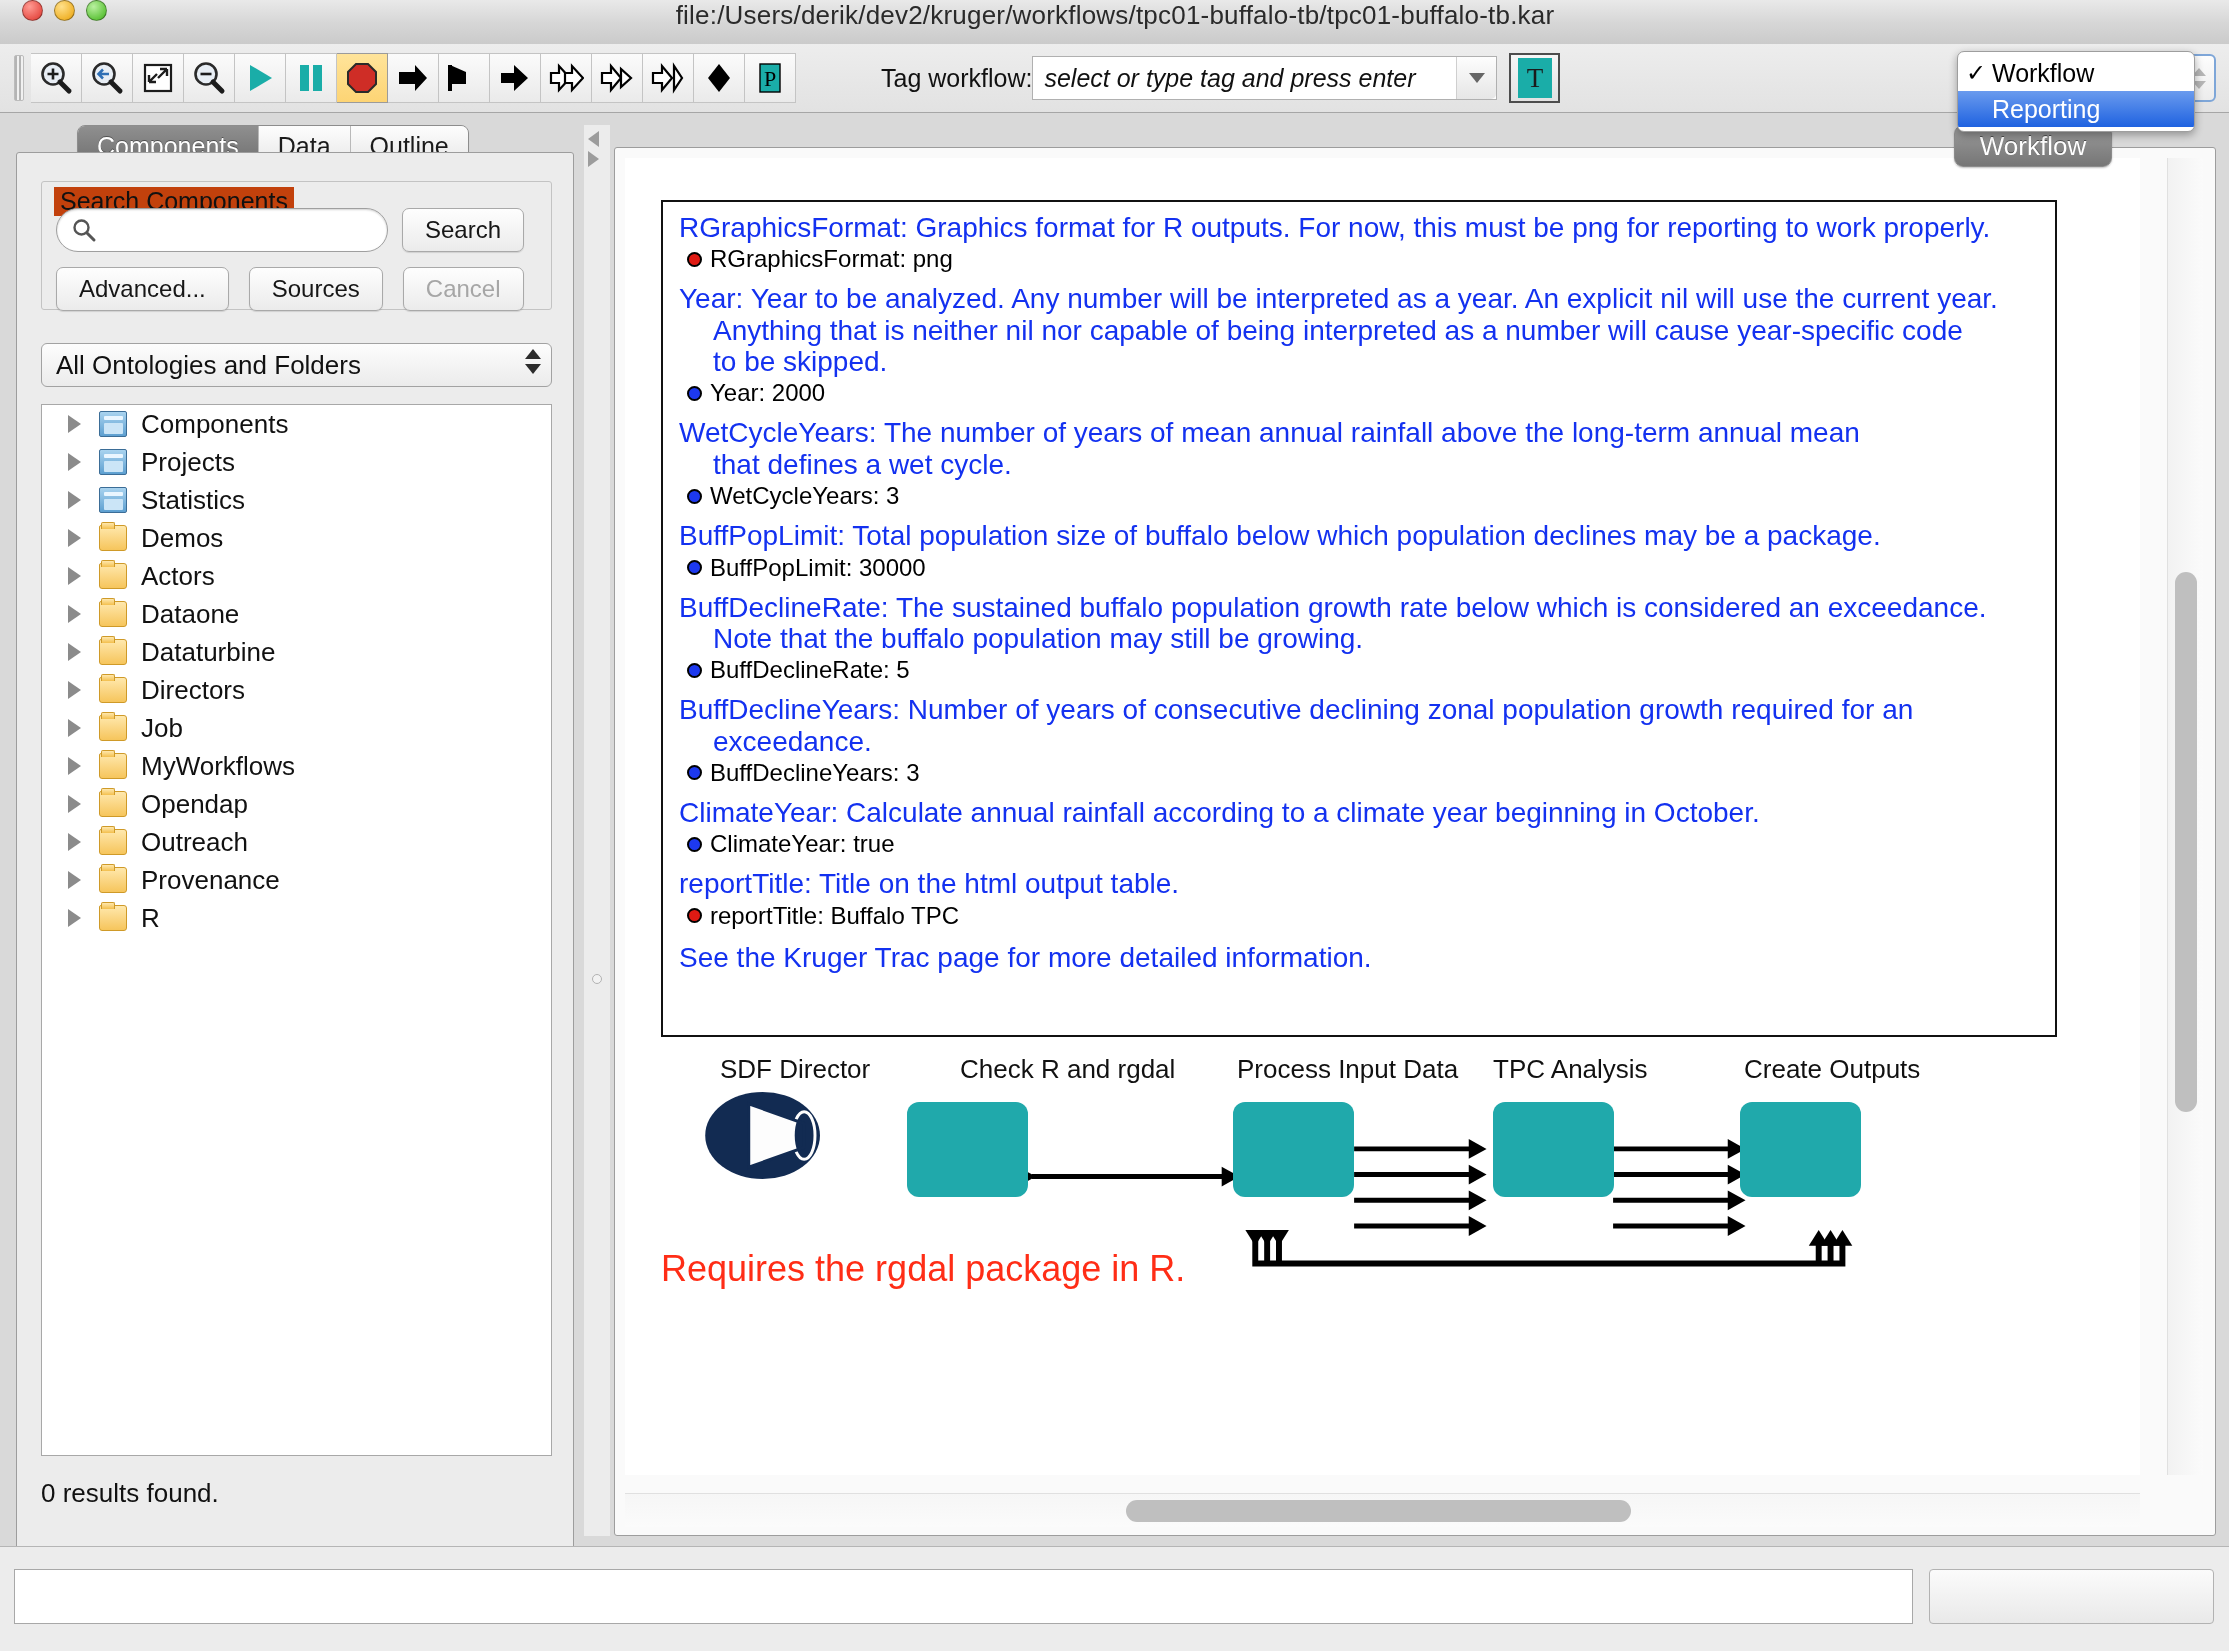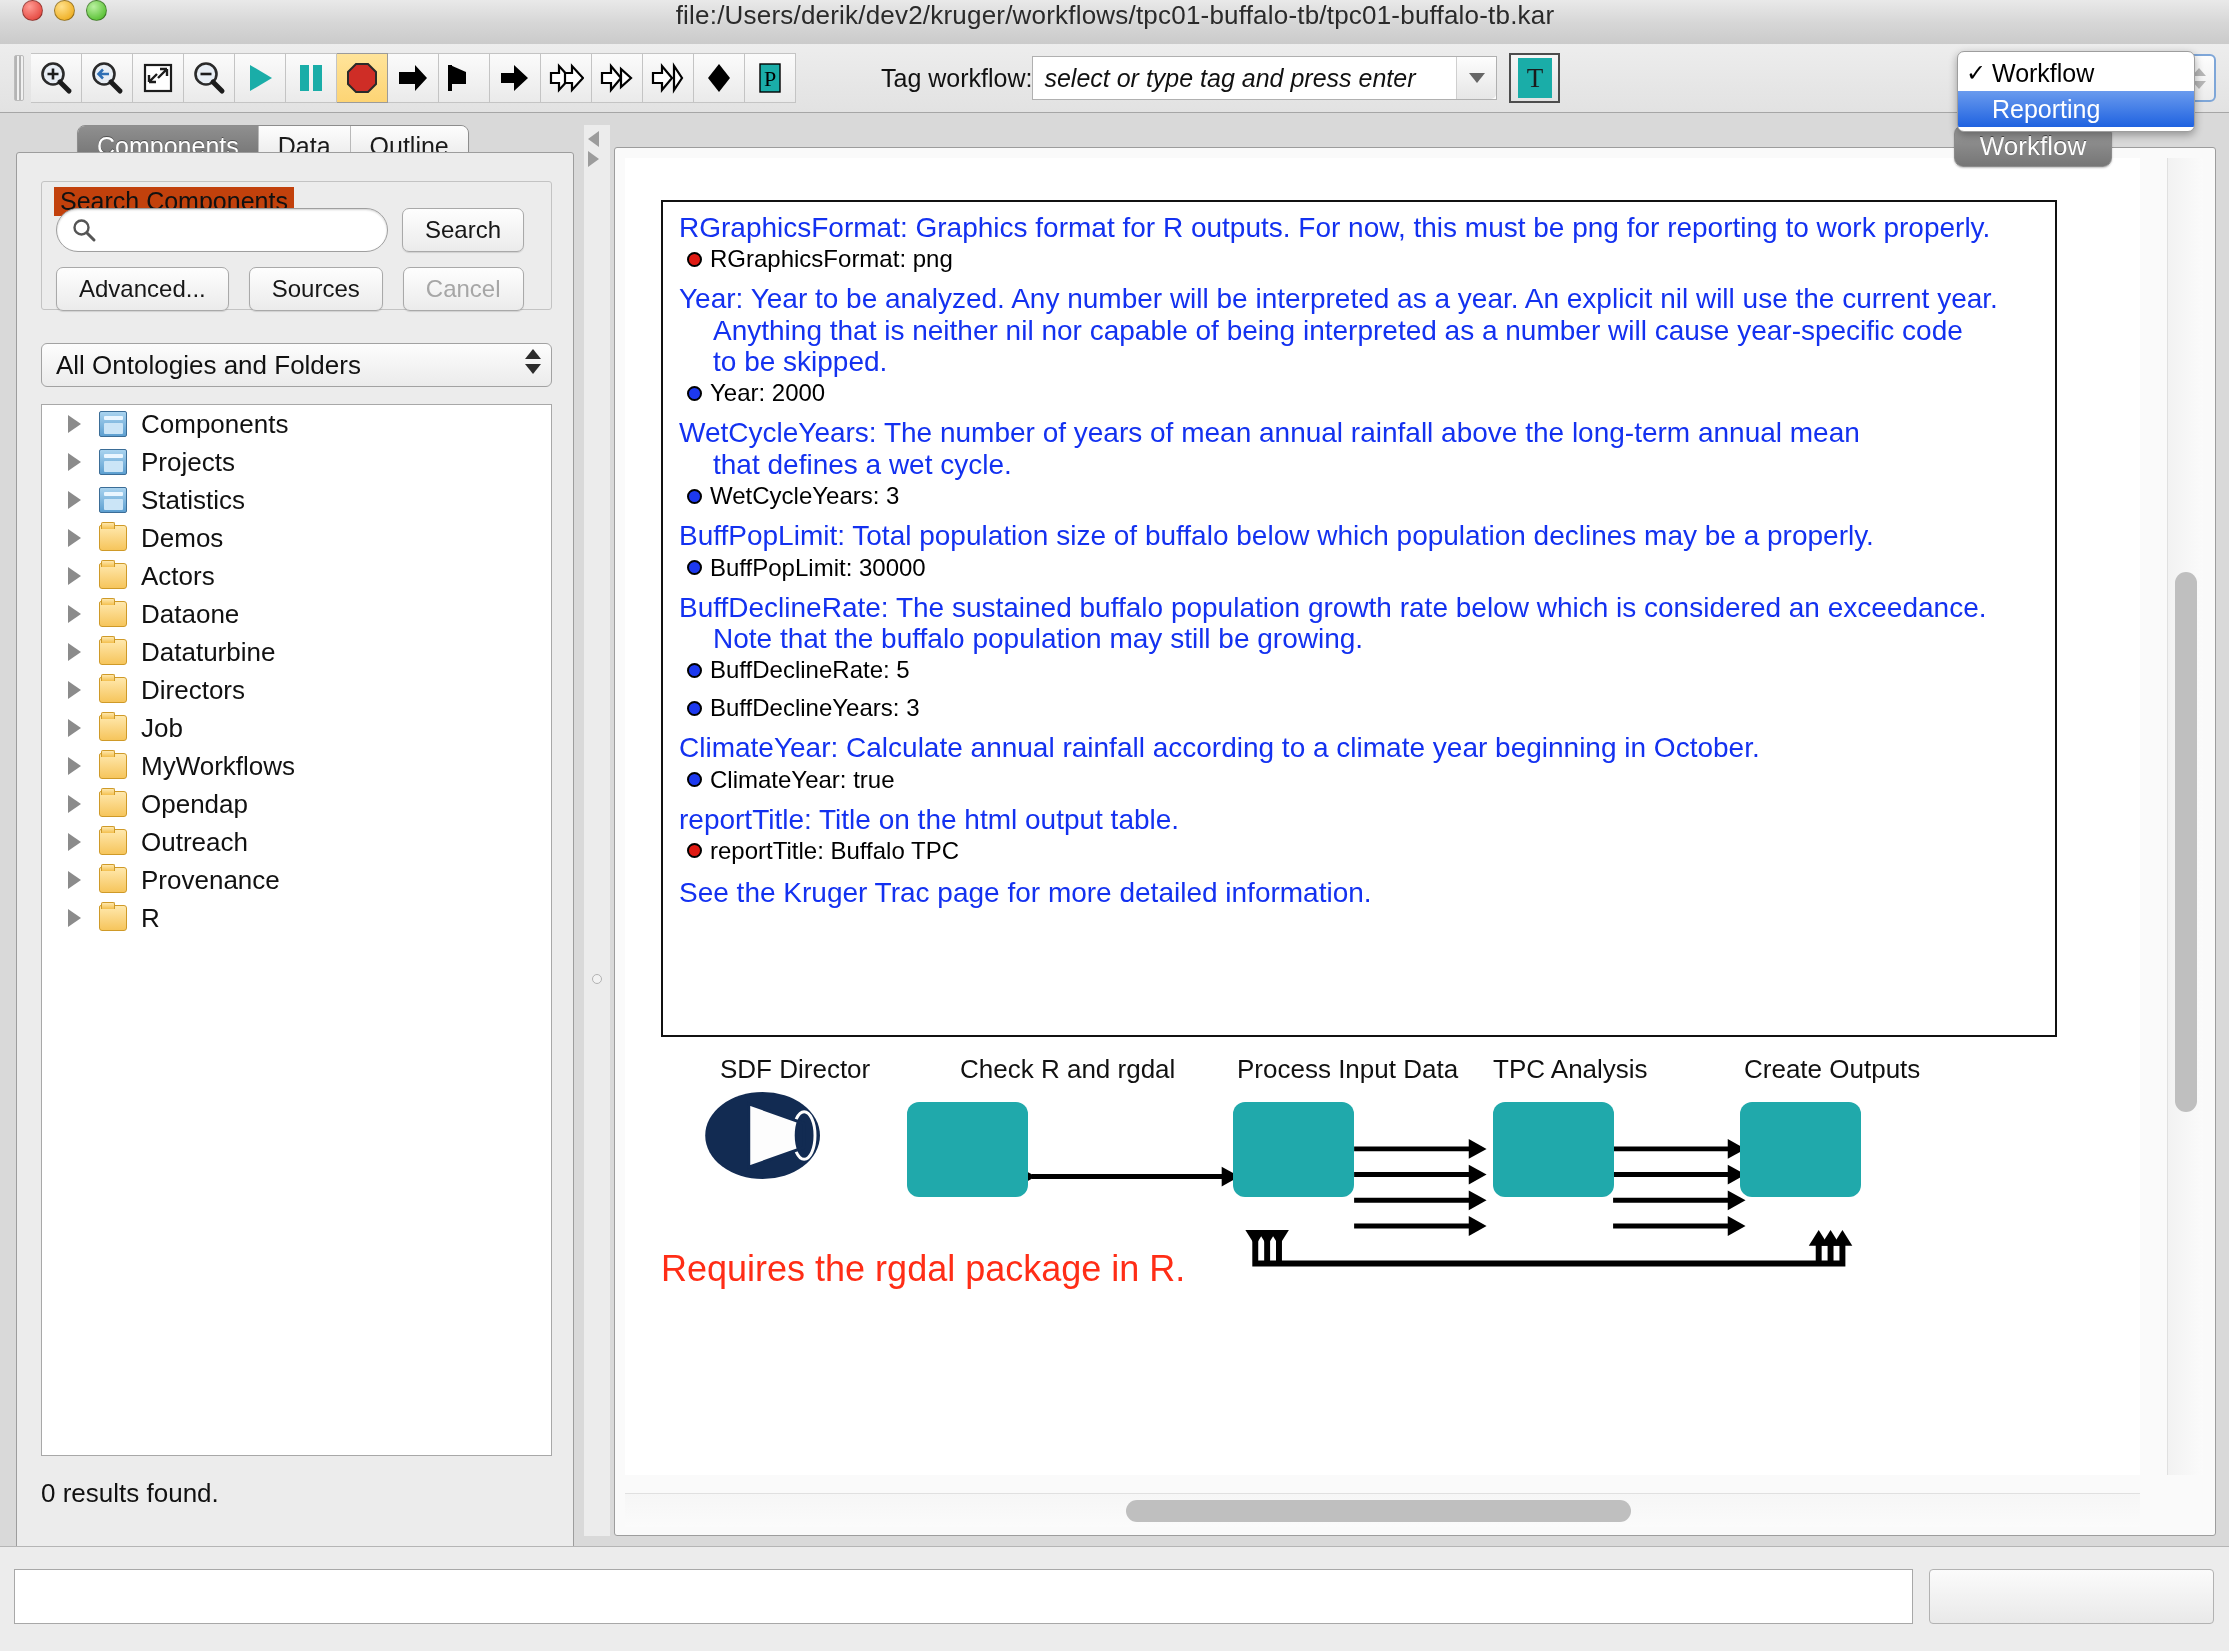--- a/index.html
+++ b/index.html
@@ -595,30 +595,31 @@
           <div class="doc-desc"><span>Year: Year to be analyzed.  Any number will be interpreted as a year.  An explicit nil will use the current year.</span><span class="ind">Anything that is neither nil nor capable of being interpreted as a number will cause year-specific code</span><span class="ind">to be skipped.</span></div>
           <div class="doc-val">
             <span class="bullet blue"></span>
             <span>Year: 2000</span>
           </div>
           <div class="doc-desc"><span>WetCycleYears: The number of years of mean annual rainfall above the long-term annual mean</span><span class="ind">that defines a wet cycle.</span></div>
           <div class="doc-val">
             <span class="bullet blue"></span>
             <span>WetCycleYears: 3</span>
           </div>
-          <div class="doc-desc"><span>BuffPopLimit: Total population size of buffalo below which population declines may be a properly.</span></div>
+          <div class="doc-desc"><span>BuffPopLimit: Total population size of buffalo below which population declines may be a package.</span></div>
           <div class="doc-val">
             <span class="bullet blue"></span>
             <span>BuffPopLimit: 30000</span>
           </div>
           <div class="doc-desc"><span>BuffDeclineRate: The sustained buffalo population growth rate below which is considered an exceedance.</span><span class="ind">Note that the buffalo population may still be growing.</span></div>
           <div class="doc-val">
             <span class="bullet blue"></span>
             <span>BuffDeclineRate: 5</span>
           </div>
+          <div class="doc-desc"><span>BuffDeclineYears: Number of years of consecutive declining zonal population growth required for an</span><span class="ind">exceedance.</span></div>
           <div class="doc-val">
             <span class="bullet blue"></span>
             <span>BuffDeclineYears: 3</span>
           </div>
           <div class="doc-desc"><span>ClimateYear: Calculate annual rainfall according to a climate year beginning in October.</span></div>
           <div class="doc-val">
             <span class="bullet blue"></span>
             <span>ClimateYear: true</span>
           </div>
           <div class="doc-desc"><span>reportTitle: Title on the html output table.</span></div>

